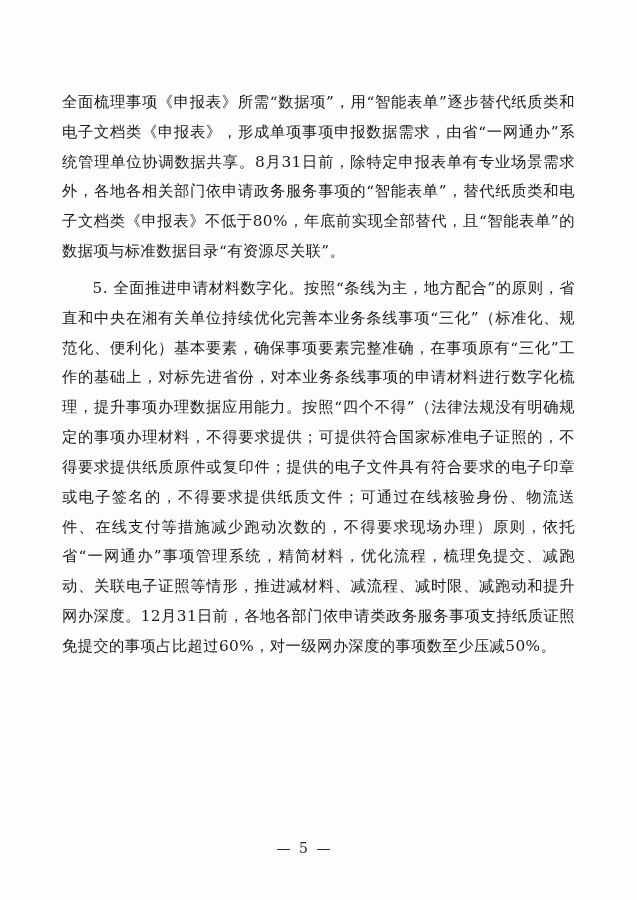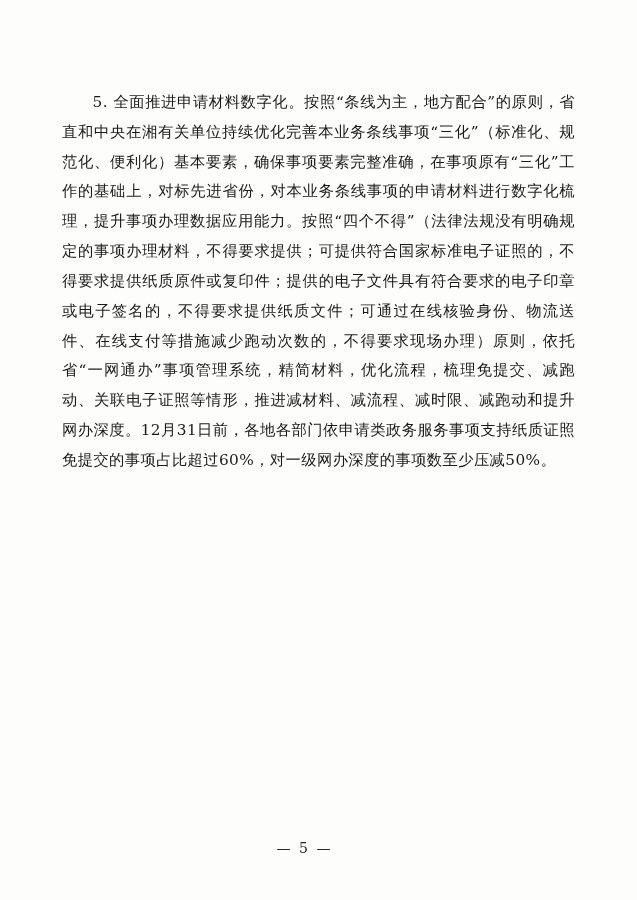--- a/index.html
+++ b/index.html
@@ -55,20 +55,21 @@
     padding-right: 28px;
     letter-spacing: 2px;
   }
 </style>
 </head>
 <body>
 
 <div class="page">
 
   <div class="doc-body">
+    <p class="para">全面梳理事项《申报表》所需“数据项”，用“智能表单”逐步替代纸质类和电子文档类《申报表》，形成单项事项申报数据需求，由省“一网通办”系统管理单位协调数据共享。8月31日前，除特定申报表单有专业场景需求外，各地各相关部门依申请政务服务事项的“智能表单”，替代纸质类和电子文档类《申报表》不低于80%，年底前实现全部替代，且“智能表单”的数据项与标准数据目录“有资源尽关联”。</p>
     <p class="para indent">5. 全面推进申请材料数字化。按照“条线为主，地方配合”的原则，省直和中央在湘有关单位持续优化完善本业务条线事项“三化”（标准化、规范化、便利化）基本要素，确保事项要素完整准确，在事项原有“三化”工作的基础上，对标先进省份，对本业务条线事项的申请材料进行数字化梳理，提升事项办理数据应用能力。按照“四个不得”（法律法规没有明确规定的事项办理材料，不得要求提供；可提供符合国家标准电子证照的，不得要求提供纸质原件或复印件；提供的电子文件具有符合要求的电子印章或电子签名的，不得要求提供纸质文件；可通过在线核验身份、物流送件、在线支付等措施减少跑动次数的，不得要求现场办理）原则，依托省“一网通办”事项管理系统，精简材料，优化流程，梳理免提交、减跑动、关联电子证照等情形，推进减材料、减流程、减时限、减跑动和提升网办深度。12月31日前，各地各部门依申请类政务服务事项支持纸质证照免提交的事项占比超过60%，对一级网办深度的事项数至少压减50%。</p>
   </div>
 
   <div class="footer">
     <span class="page-num-wrap">— 5 —</span>
   </div>
 
 </div>
 
 </body></html>

